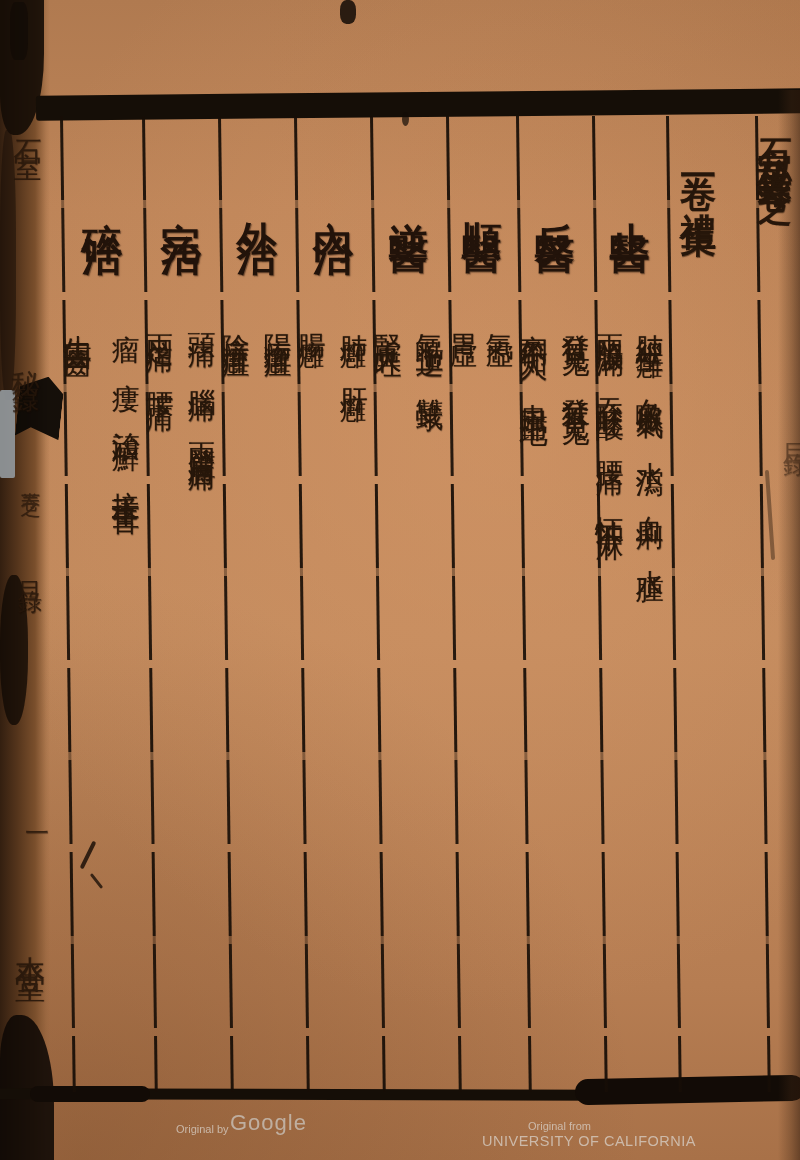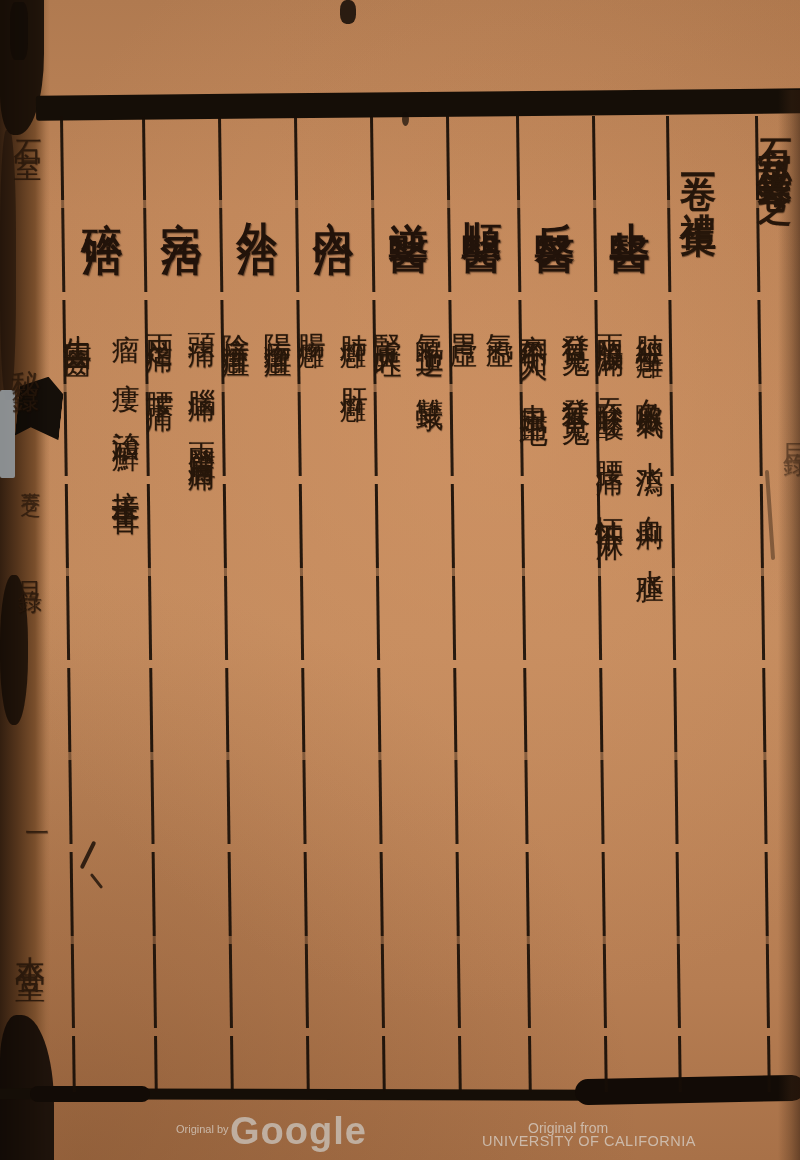--- a/index.html
+++ b/index.html
@@ -169,17 +169,17 @@
   </div>
 
   <div class="blob" style="left:340px;top:0;width:16px;height:24px;border-radius:40%;opacity:.85;"></div>
   <div class="blob" style="left:10px;top:2px;width:18px;height:58px;border-radius:30%;opacity:.75;"></div>
   <div class="blob" style="left:402px;top:112px;width:7px;height:14px;border-radius:50%;opacity:.7;"></div>
   <div style="position:absolute;left:86px;top:840px;width:4px;height:30px;background:#1c1008;transform:rotate(26deg);border-radius:2px;opacity:.85;"></div>
   <div style="position:absolute;left:95px;top:872px;width:3px;height:18px;background:#1c1008;transform:rotate(-38deg);border-radius:2px;opacity:.8;"></div>
   <div style="position:absolute;left:768px;top:470px;width:4px;height:90px;background:rgba(30,18,8,.4);transform:rotate(-4deg);border-radius:2px;"></div>
 
   <div class="wm" style="left:176px;top:1124px;font-size:11px;">Original by</div>
-  <div class="wm" style="left:230px;top:1112px;font-size:38px;font-weight:700;letter-spacing:1px;color:rgba(200,192,184,.8);">Google</div>
-  <div class="wm" style="left:528px;top:1121px;font-size:14px;text-align:right;">Original from</div>
+  <div class="wm" style="left:230px;top:1112px;font-size:22px;font-weight:400;letter-spacing:1px;color:rgba(200,192,184,.8);">Google</div>
+  <div class="wm" style="left:528px;top:1121px;font-size:11px;text-align:right;">Original from</div>
   <div class="wm" style="left:482px;top:1134px;font-size:14.5px;letter-spacing:.5px;">UNIVERSITY OF CALIFORNIA</div>
 
 </div>
 
 </body></html>

